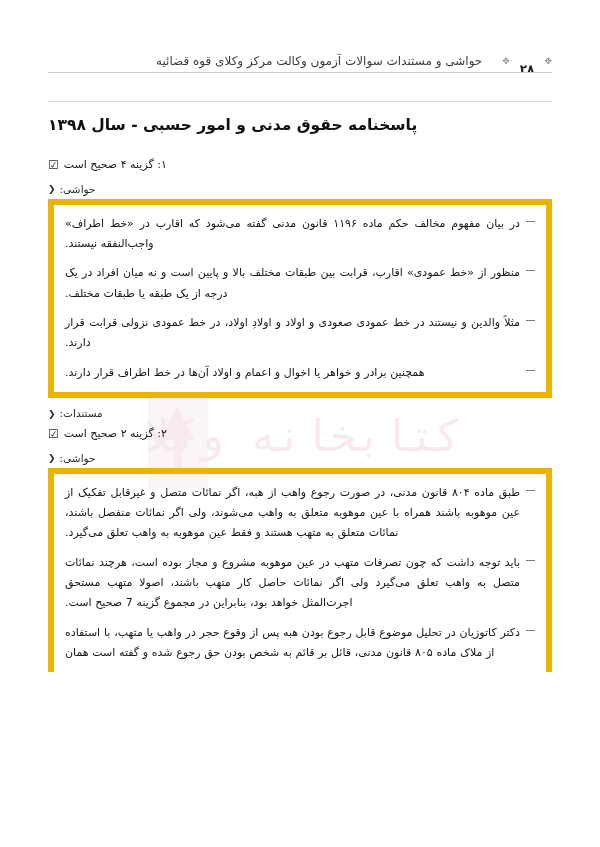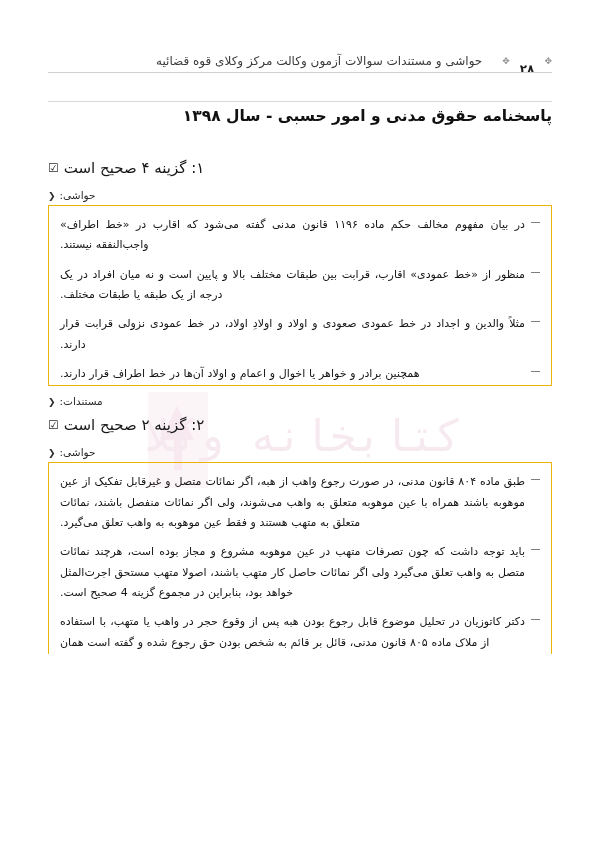--- a/index.html
+++ b/index.html
@@ -119,24 +119,24 @@
   .title-rule-top {
     position: absolute;
     top: 101px;
     right: 48px;
     left: 48px;
     height: 1px;
     background: #d8d8d8;
   }
   .doc-title {
     position: absolute;
-    top: 97px;
-    right: 48px;
-    left: 48px;
-    text-align: right;
+    top: 106px;
+    right: 48px;
+    left: 48px;
+    text-align: left;
     font-size: 15.5px;
     font-weight: bold;
     color: #111111;
     letter-spacing: 0.2px;
   }
 
   
   .content {
     position: absolute;
     top: 150px;
@@ -155,21 +155,21 @@
     flex-direction: row-reverse;
     justify-content: flex-start;
     align-items: center;
     gap: 5px;
   }
   .answer-head .chk {
     font-size: 12px;
     color: #2b2b2b;
     line-height: 1;
   }
-  .answer-head .atext { font-size: 15px; }
+  .answer-head .atext { font-size: 11px; }
 
   
   .sec-label {
     text-align: left;
     font-size: 10.5px;
     color: #2a2a2a;
     margin: 9px 0 4px 0;
     display: flex;
     flex-direction: row-reverse;
     justify-content: flex-start;
@@ -178,23 +178,23 @@
   }
   .sec-label .chev {
     font-size: 9px;
     color: #2a2a2a;
     line-height: 1;
     transform: translateY(0.5px);
   }
 
   
   .box {
-    border: 1px solid #eab308;
+    border: 6px solid #eab308;
     background: transparent;
-    padding: 9px 11px 1px 11px;
+    padding: 9px 11px 9px 11px;
     box-sizing: border-box;
   }
   .box.clipped { border-bottom: none; }
 
   .bullet-row {
     display: flex;
     flex-direction: row;
     align-items: flex-start;
     gap: 6px;
     margin: 0 0 9px 0;
@@ -263,21 +263,21 @@
         <div class="bullet-row">
           <span class="dash"></span>
           <span class="btext">در بیان مفهوم مخالف حکم ماده ۱۱۹۶ قانون مدنی گفته می‌شود که اقارب در «خط اطراف» واجب‌النفقه نیستند.</span>
         </div>
         <div class="bullet-row">
           <span class="dash"></span>
           <span class="btext">منظور از «خط عمودی» اقارب، قرابت بین طبقات مختلف بالا و پایین است و نه میان افراد در یک درجه از یک طبقه یا طبقات مختلف.</span>
         </div>
         <div class="bullet-row">
           <span class="dash"></span>
-          <span class="btext">مثلاً والدین و اجداد در خط عمودی صعودی و اولاد و اولادِ اولاد، در خط عمودی نزولی قرابت قرار دارند.</span>
+          <span class="btext">مثلاً والدین و نیستند در خط عمودی صعودی و اولاد و اولادِ اولاد، در خط عمودی نزولی قرابت قرار دارند.</span>
         </div>
         <div class="bullet-row">
           <span class="dash"></span>
           <span class="btext">همچنین برادر و خواهر یا اخوال و اعمام و اولاد آن‌ها در خط اطراف قرار دارند.</span>
         </div>
       </div>
 
       <div class="sec-label">
         <span class="chev">❮</span>
         <span>مستندات:</span>
@@ -298,21 +298,21 @@
         <span>حواشی:</span>
       </div>
 
       <div class="box notes-box clipped">
         <div class="bullet-row">
           <span class="dash"></span>
           <span class="btext">طبق ماده ۸۰۴ قانون مدنی، در صورت رجوع واهب از هبه، اگر نمائات متصل و غیرقابل تفکیک از عین موهوبه باشند همراه با عین موهوبه متعلق به واهب می‌شوند، ولی اگر نمائات منفصل باشند، نمائات متعلق به متهب هستند و فقط عین موهوبه به واهب تعلق می‌گیرد.</span>
         </div>
         <div class="bullet-row">
           <span class="dash"></span>
-          <span class="btext">باید توجه داشت که چون تصرفات متهب در عین موهوبه مشروع و مجاز بوده است، هرچند نمائات متصل به واهب تعلق می‌گیرد ولی اگر نمائات حاصل کار متهب باشند، اصولا متهب مستحق اجرت‌المثل خواهد بود، بنابراین در مجموع گزینه 4 صحیح است.</span>
+          <span class="btext">باید توجه داشت که چون تصرفات متهب در عین موهوبه مشروع و مجاز بوده است، هرچند نمائات متصل به واهب تعلق می‌گیرد ولی اگر نمائات حاصل کار متهب باشند، اصولا متهب مستحق اجرت‌المثل خواهد بود، بنابراین در مجموع گزینه 7 صحیح است.</span>
         </div>
         <div class="bullet-row">
           <span class="dash"></span>
           <span class="btext">دکتر کاتوزیان در تحلیل موضوع قابل رجوع بودن هبه پس از وقوع حجر در واهب یا متهب، با استفاده از ملاک ماده ۸۰۵ قانون مدنی، قائل بر قائم به شخص بودن حق رجوع شده و گفته است همان</span>
         </div>
       </div>
 
     </div>
 
   </div>

